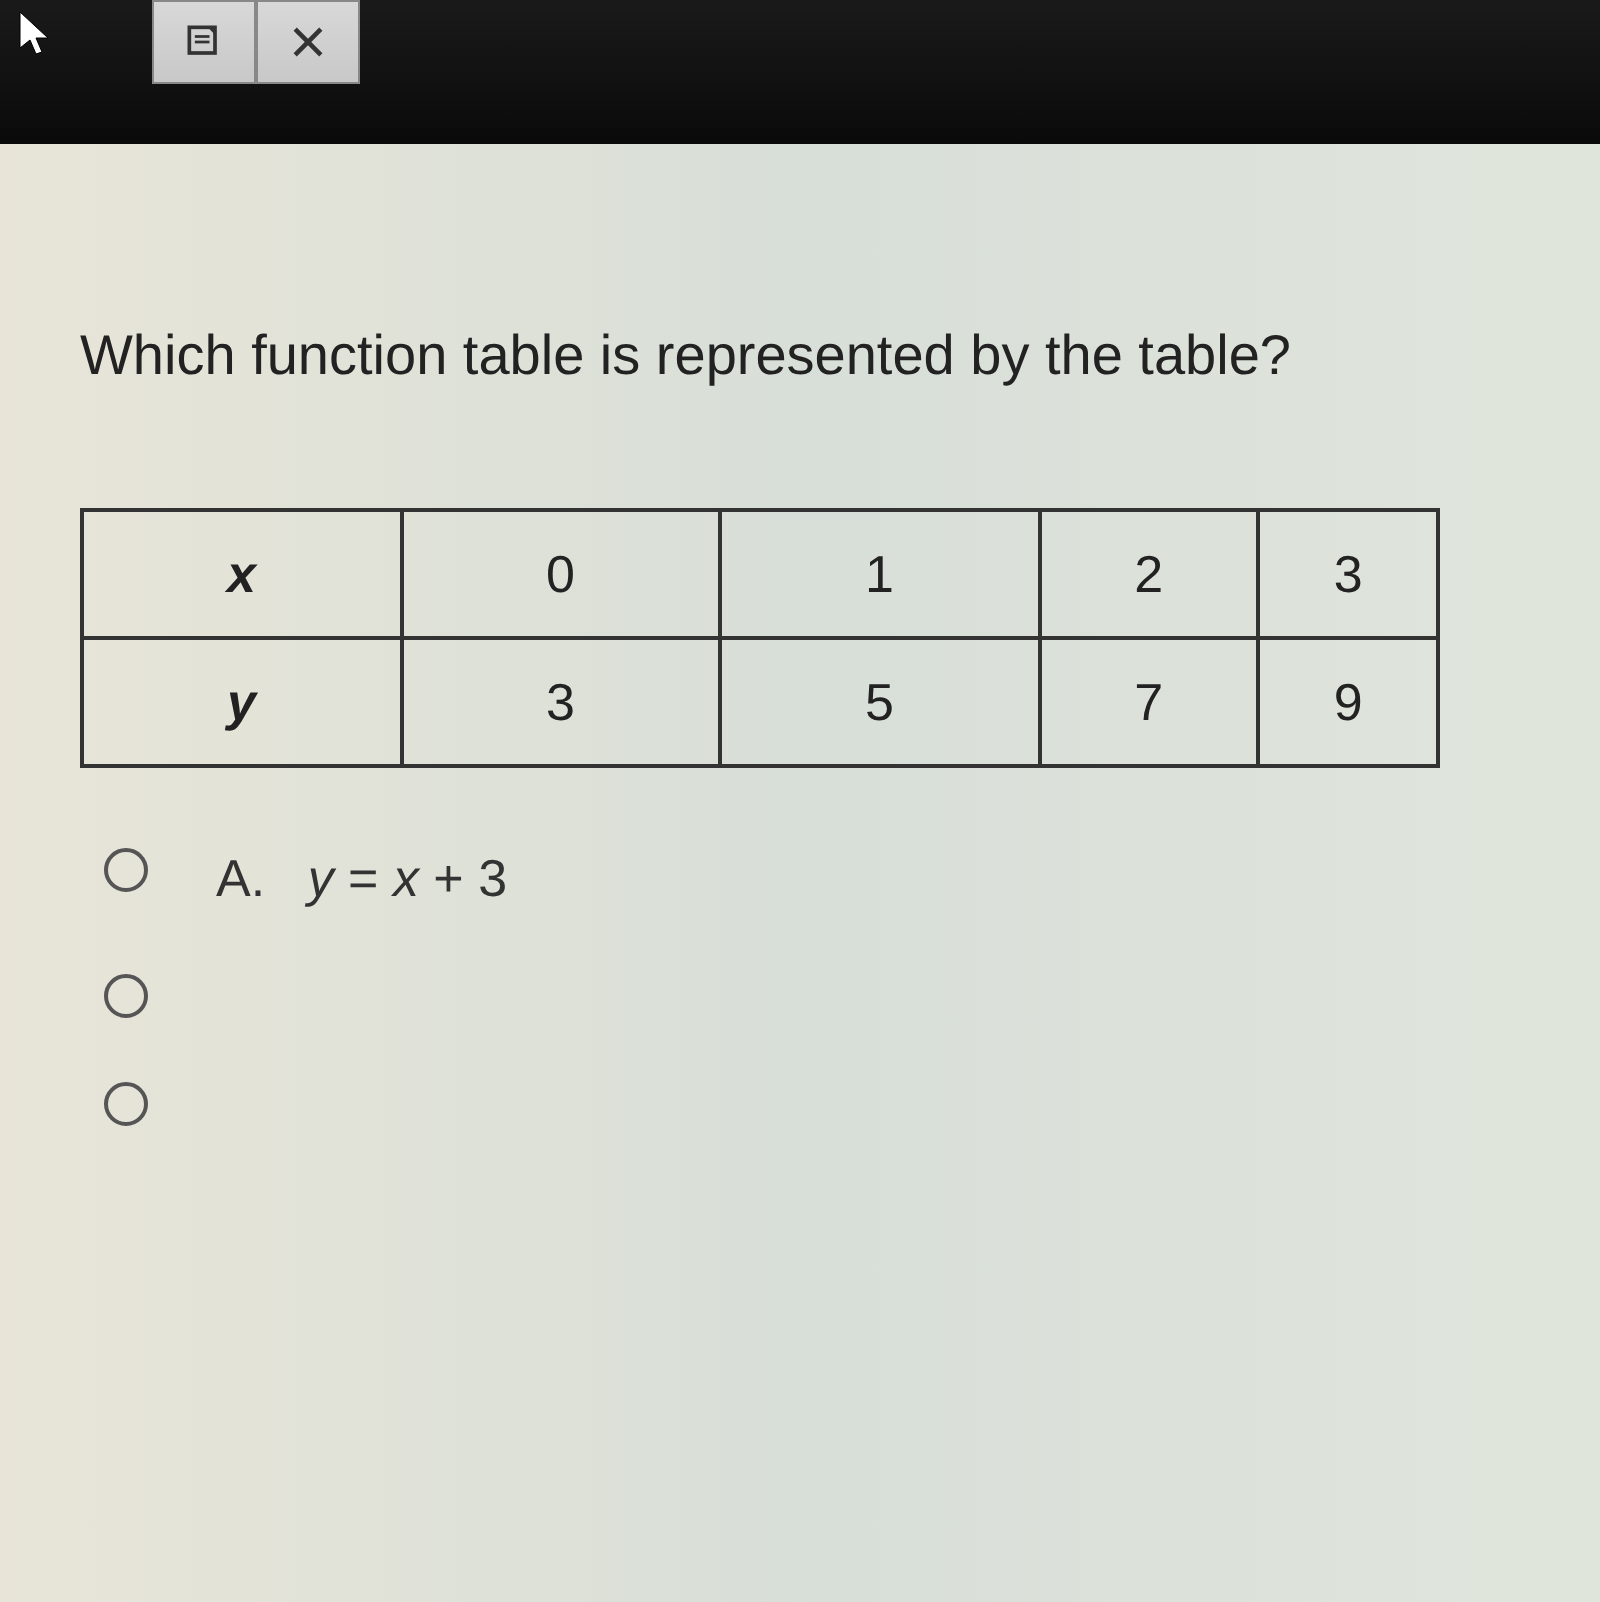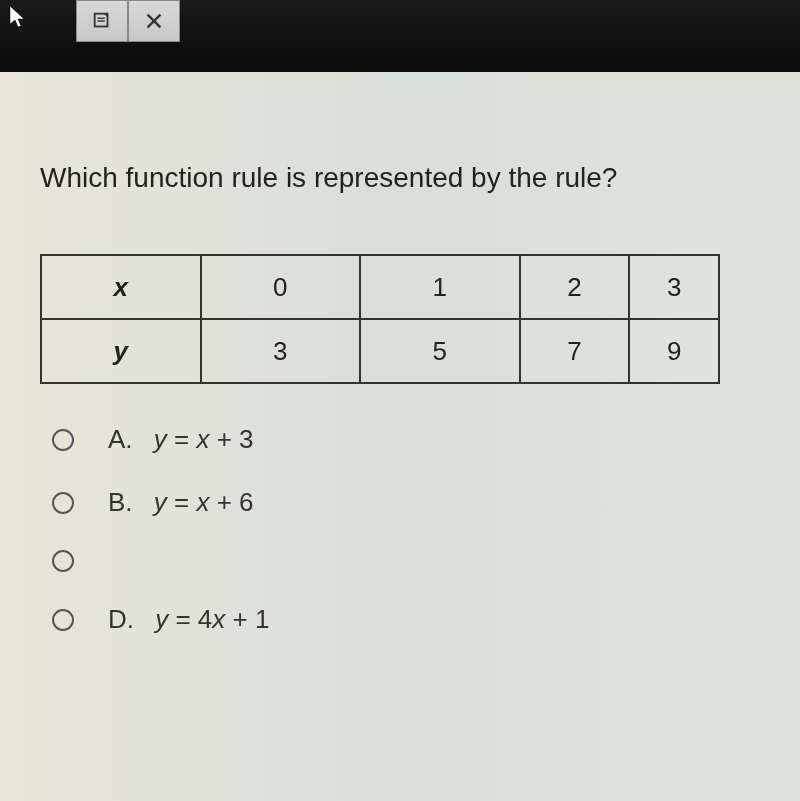--- a/index.html
+++ b/index.html
@@ -86,21 +86,20 @@
       width: 110px;
     }
     .data-table td:nth-child(5) {
       width: 90px;
     }
     .options {
       margin-top: 30px;
     }
     .option-row {
       display: flex;
-      align-items: center;
       margin-bottom: 32px;
       padding-left: 12px;
     }
     .radio-circle {
       width: 22px;
       height: 22px;
       border: 2px solid #555;
       border-radius: 50%;
       margin-right: 34px;
       cursor: pointer;
@@ -157,21 +156,21 @@
         <line x1="19" y1="5" x2="5" y2="19" stroke="#333" stroke-width="2.5"></line>
       </svg>
     </div>
   </div>
 </div>
 
 <div class="strip-left"></div>
 <div class="strip-right"></div>
 
 <div class="content-area">
-  <div class="question-text">Which function rule is represented by the rule?</div>
+  <div class="question-text">Which function table is represented by the table?</div>
 
   <table class="data-table">
     <tbody>
         <tr>
       <td>x</td>
       <td>0</td>
       <td>1</td>
       <td>2</td>
       <td>3</td>
     </tr>
@@ -188,29 +187,18 @@
   <div class="options">
     <div class="option-row">
       <div class="radio-circle"></div>
       <div class="option-label">
         <span class="option-letter">A.</span>
         <span><span class="eq-var">y</span> = <span class="eq-var">x</span> + 3</span>
       </div>
     </div>
     <div class="option-row">
       <div class="radio-circle"></div>
-      <div class="option-label">
-        <span class="option-letter">B.</span>
-        <span><span class="eq-var">y</span> = <span class="eq-var">x</span> + 6</span>
-      </div>
     </div>
     <div class="option-row">
       <div class="radio-circle"></div>
     </div>
-    <div class="option-row">
-      <div class="radio-circle"></div>
-      <div class="option-label">
-        <span class="option-letter">D.</span>
-        <span><span class="eq-var">y</span> = 4<span class="eq-var">x</span> + 1</span>
-      </div>
-    </div>
   </div>
 </div>
 
 </body></html>

